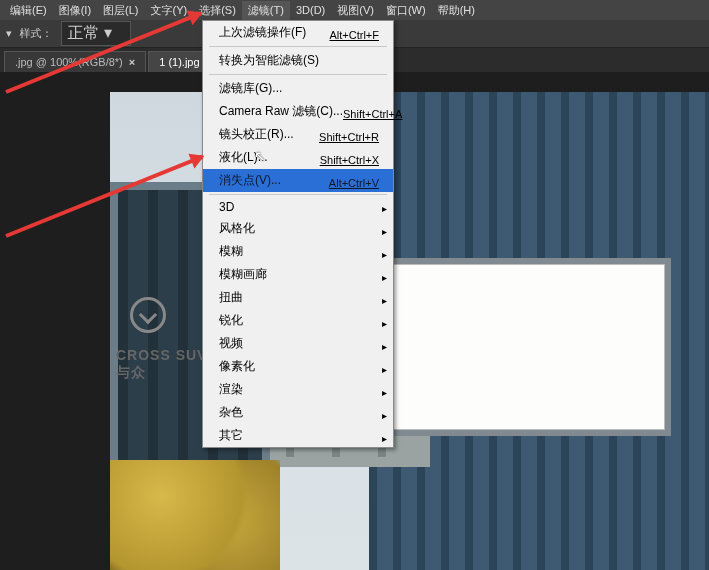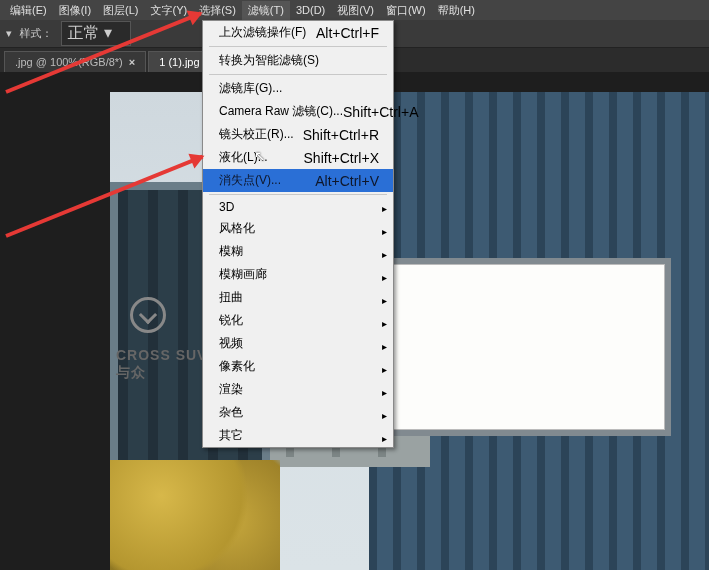--- a/index.html
+++ b/index.html
@@ -28,21 +28,21 @@
   .low-building::before{content:"";position:absolute;inset:10px;background:repeating-linear-gradient(90deg,#7c8585 0 8px,#9aa2a2 8px 46px);}
   .tree { position:absolute; left:0; bottom:-10px; width:170px; height:120px; background: radial-gradient(circle at 30% 30%,#d7b84a,#b4962f 55%,transparent 60%), radial-gradient(circle at 70% 50%,#c7a83d,#9e8229 55%,transparent 62%), radial-gradient(circle at 40% 70%,#c2a339,#8f7723 55%,transparent 62%); }
   .signboard { position:absolute; left:6px; top:255px; color:#666; font-size:14px; font-weight:bold; line-height:1.2; letter-spacing:1px;}
   .logo-circle { position:absolute; left:20px; top:205px; width:36px; height:36px; border:3px solid #888; border-radius:50%; }
   .logo-circle::after{content:""; position:absolute; left:50%; top:50%; width:10px; height:10px; border:3px solid #888; border-top:none; border-right:none; transform:translate(-50%,-50%) rotate(-45deg);}
   
   .dropdown { position: absolute; left: 202px; top: 20px; width: 192px; background: #f0f0f0; border: 1px solid #8a8a8a; box-shadow: 2px 2px 4px rgba(0,0,0,.4); font-size: 12px; color: #000; z-index: 50; }
   .dd-row { display: flex; justify-content: space-between; align-items: flex-end; padding: 3px 14px 3px 16px; white-space: nowrap; position: relative; }
   .dd-row.hover { background: #2a6fd6; color: #0f172a; }
   .dd-sep { height: 1px; background: #c8c8c8; margin: 2px 6px; }
-  .dd-short { color: inherit; font-size: 14px; }
+  .dd-short { color: inherit; font-size: 11px; text-decoration: underline; }
   .dd-sub::after { content: "▸"; position: absolute; right: 6px; font-size: 10px; color: inherit; }
   
   .arrow { position:absolute; background:#e53935; height:4px; transform-origin:left center; z-index:60; }
   .arrow::after { content:""; position:absolute; right:-2px; top:50%; width:0; height:0; border-left:14px solid #e53935; border-top:8px solid transparent; border-bottom:8px solid transparent; transform:translateY(-50%); }
   .arrow1 { left:6px; top:90px; width:210px; transform:rotate(-22deg); }
   .arrow2 { left:6px; top:234px; width:212px; transform:rotate(-22deg); }
   
   .cursor { position:absolute; z-index:70; color:#fff; font-size:14px; text-shadow:0 0 2px #000; }
 </style>
 </head>

